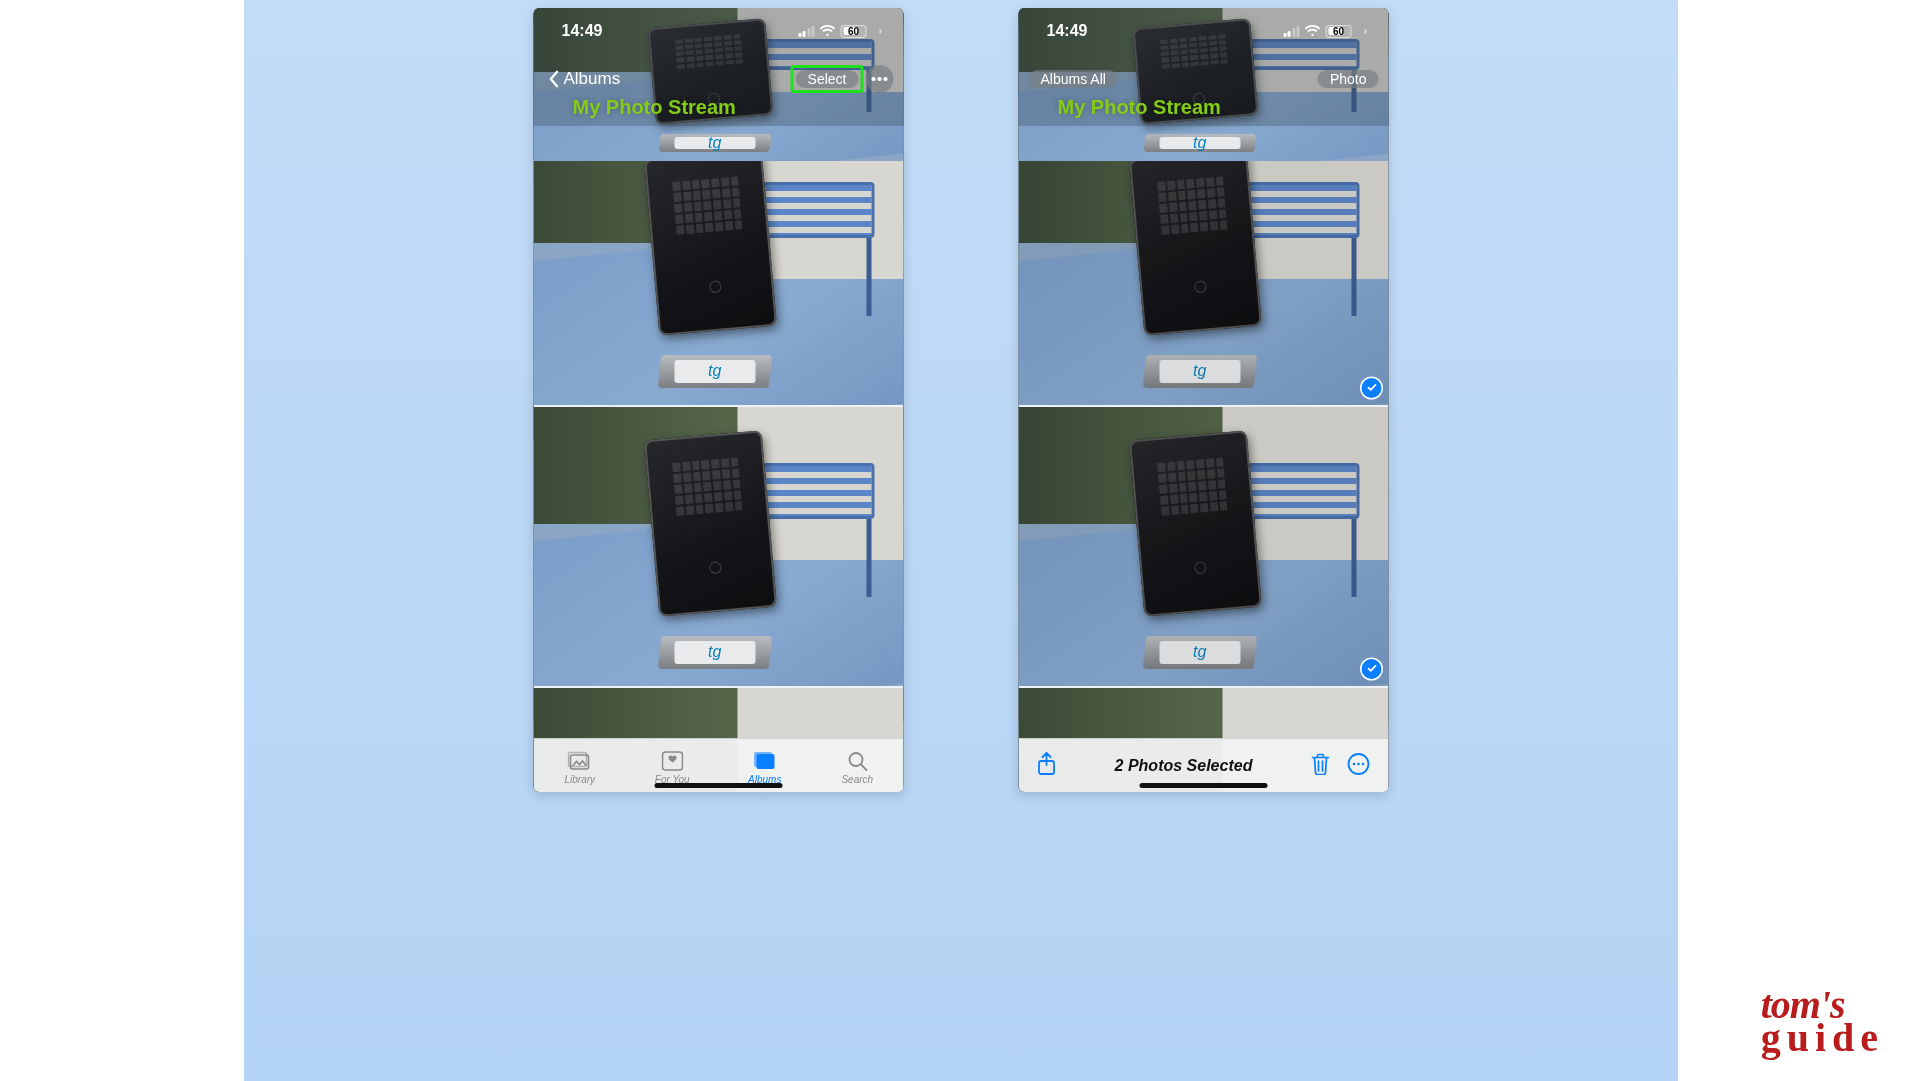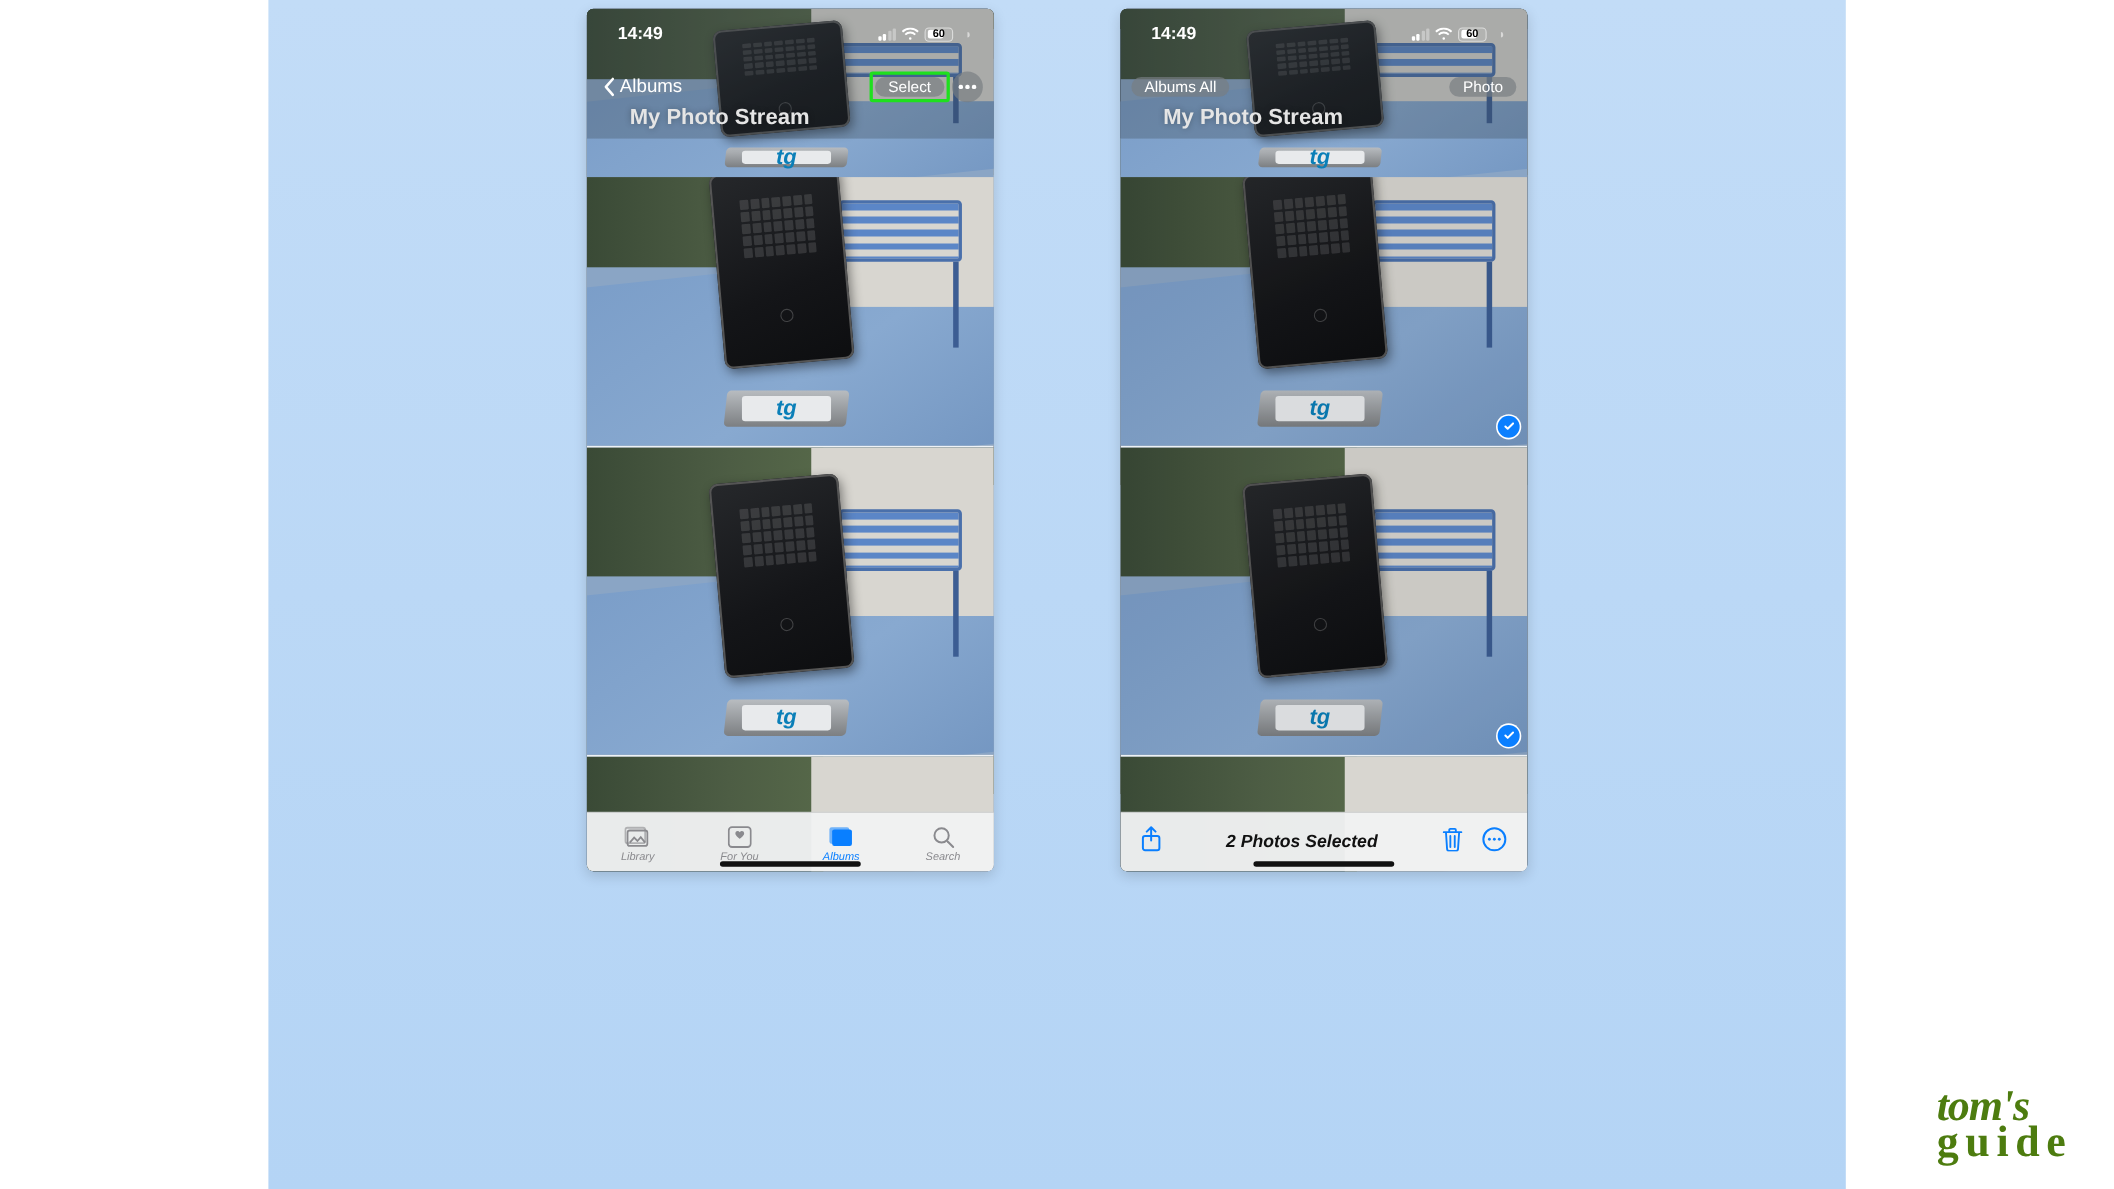--- a/index.html
+++ b/index.html
@@ -70,21 +70,21 @@
     position: absolute; left: 34%; bottom: 6%; width: 30%; height: 12%;
     background: linear-gradient(180deg,#b8bcc0,#7c7f82);
     border-radius: 4px;
     transform: skewX(-6deg);
   }
   .photo-tile .tg {
     position: absolute; left: 38%; bottom: 8%; width: 22%; height: 8%;
     background: #e8eaec;
     border-radius: 3px;
     display: flex; align-items: center; justify-content: center;
-    color: #0a7fb8; font-weight: 700; font-size: 20px;
+    color: #0a7fb8; font-weight: 400; font-size: 16px;
     font-style: italic;
   }
   .photo-tile .device {
     position: absolute; left: 0; top: 0; width: 100%; height: 88%;
     background: linear-gradient(160deg,#26282b 0%,#141518 60%,#0d0e10 100%);
     border-radius: 8px;
     transform: rotate(-5deg);
     box-shadow: inset 0 0 0 2px #555, 2px 4px 10px rgba(0,0,0,.45);
   }
   .photo-tile .device .cal {
@@ -162,21 +162,21 @@
     display: flex; align-items: center; justify-content: center;
   }
   .dots { display:flex; gap:2.5px; }
   .dots span { width:3.5px;height:3.5px;border-radius:50%;background:#fff; }
   .highlight-box {
     position:absolute; border: 3px solid #1ee01e; border-radius:3px;
     pointer-events:none;
   }
   .album-title {
     position: absolute; top: 88px; left: 20px;
-    color:#e5e5e5; font-size: 20px; font-weight: 700;
+    color:#84cc16; font-size: 20px; font-weight: 700;
     text-shadow: 0 0 6px rgba(0,0,0,.3);
     padding-left: 19px;
   }
   
   .content {
     position: absolute; top: 118px; left:0; right:0; bottom: 54px;
     background:#eef2f6;
     display:flex; flex-direction:column; gap:2px;
   }
   .content.sel { bottom: 54px; }
@@ -215,21 +215,21 @@
   .sel-center { font-size:16px;font-weight:600;color:#111; }
   .sel-right { display:flex;gap:16px;align-items:center; }
   .sel-bar .ic-btn { color:#0a7fff; }
   .home-ind {
     position:absolute;bottom:4px;left:50%;transform:translateX(-50%);
     width:128px;height:5px;background:#111;border-radius:3px;z-index:20;
   }
   
   .watermark {
     position:absolute; right:38px; bottom:26px;
-    color:#4d7c0f; font-weight:800;
+    color:#b91c1c; font-weight:800;
     font-family: Georgia, 'Times New Roman', serif;
     line-height:.82;
     margin-left:24px;
   }
   .watermark .l1 { font-size:40px; font-style:italic; letter-spacing:-1px;}
   .watermark .l2 { font-size:40px; letter-spacing:6px; }
   
   .edge {
     position:absolute; top:0; bottom:0; width:244px;
     background:#fff;

